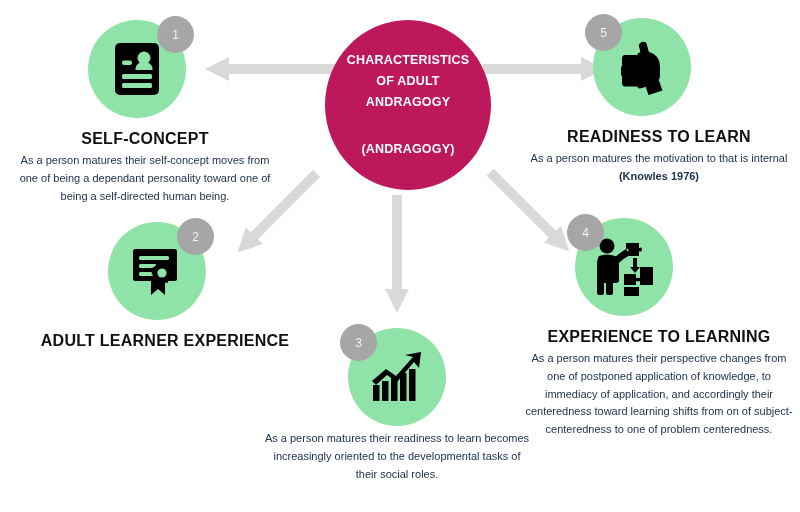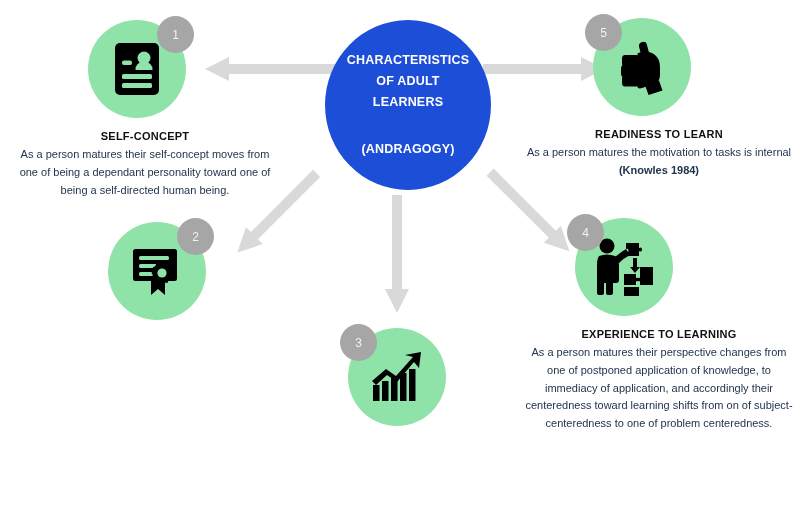--- a/index.html
+++ b/index.html
@@ -19,21 +19,21 @@
   }
 
   
   .hub {
     position: absolute;
     left: 325px;
     top: 20px;
     width: 166px;
     height: 170px;
     border-radius: 50%;
-    background: #1d4ed8;
+    background: #be185d;
     display: flex;
     flex-direction: column;
     align-items: center;
     justify-content: center;
     text-align: center;
     color: #ffffff;
     font-weight: bold;
     font-size: 12.5px;
     line-height: 1.65;
     letter-spacing: 0.2px;
@@ -84,21 +84,21 @@
     align-items: center;
     justify-content: center;
     z-index: 7;
     right: -8px;
     top: -4px;
   }
   .badge.left { left: -8px; right: auto; }
 
   .node-title {
     text-align: center;
-    font-size: 11px;
+    font-size: 16px;
     font-weight: bold;
     color: #111111;
     letter-spacing: 0.25px;
     margin-top: 12px;
   }
   .node-desc {
     text-align: center;
     font-size: 11px;
     color: #21354f;
     line-height: 1.62;
@@ -152,21 +152,21 @@
     <svg width="112" height="86" viewBox="0 0 112 86">
       <g transform="rotate(45 56 43)">
         <path d="M113 43 L89 31 L89 38 L1 38 L1 48 L89 48 L89 55 Z" fill="#d9d9d9"></path>
       </g>
     </svg>
   </div>
 
   <div class="hub">
     <div>CHARACTERISTICS</div>
     <div>OF ADULT</div>
-    <div>LEARNERS</div>
+    <div>ANDRAGOGY</div>
     <div class="hub-line2">(ANDRAGOGY)</div>
   </div>
 
   <div class="node" id="node-1">
     <div class="disc-wrap">
       <div class="disc">
         <span>
           <svg width="48" height="56" viewBox="0 0 48 56">
             <rect x="2" y="2" width="44" height="52" rx="5" fill="#000"></rect>
             <circle cx="31" cy="17" r="6.5" fill="#8fe3a8"></circle>
@@ -195,38 +195,40 @@
             <path d="M22 36 h14 v16 l-7 -6 l-7 6 z" fill="#000"></path>
             <g transform="translate(33,30)">
               <path d="M0 -11 L2.6 -9.4 L5.6 -9.9 L6.6 -7 L9.2 -5.4 L8.8 -2.4 L10.6 0 L8.8 2.4 L9.2 5.4 L6.6 7 L5.6 9.9 L2.6 9.4 L0 11 L-2.6 9.4 L-5.6 9.9 L-6.6 7 L-9.2 5.4 L-8.8 2.4 L-10.6 0 L-8.8 -2.4 L-9.2 -5.4 L-6.6 -7 L-5.6 -9.9 L-2.6 -9.4 Z" fill="#000"></path>
               <circle cx="0" cy="0" r="4.6" fill="#8fe3a8"></circle>
             </g>
           </svg>
         </span>
       </div>
       <div class="badge">2</div>
     </div>
+    <div class="node-title">ADULT LEARNER EXPERIENCE</div>
   </div>
 
   <div class="node" id="node-3">
     <div class="disc-wrap">
       <div class="disc">
         <span>
           <svg width="56" height="52" viewBox="0 0 56 52">
             <rect x="4" y="34" width="6.5" height="16" fill="#000"></rect>
             <rect x="13" y="30" width="6.5" height="20" fill="#000"></rect>
             <rect x="22" y="26" width="6.5" height="24" fill="#000"></rect>
             <rect x="31" y="22" width="6.5" height="28" fill="#000"></rect>
             <rect x="40" y="18" width="6.5" height="32" fill="#000"></rect>
             <path d="M3 30 L17 18 L27 25 L44 6 L36 4 L52 1 L50 17 L45 11 L28 31 L18 24 L7 34 Z" fill="#000"></path>
           </svg>
         </span>
       </div>
       <div class="badge left">3</div>
     </div>
+    <div class="node-desc">As a person matures their readiness to learn becomes increasingly oriented to the developmental tasks of their social roles.</div>
   </div>
 
   <div class="node" id="node-4">
     <div class="disc-wrap">
       <div class="disc">
         <span>
           <svg width="62" height="60" viewBox="0 0 62 60">
 
             <circle cx="14" cy="9" r="7.5" fill="#000"></circle>
             <path d="M6 19 q8 -3 16 0 q4 2 4 8 l0 16 q0 3 -3 3 l-3 0 l0 10 q0 2 -2 2 l-3 0 q-2 0 -2 -2 l0 -10 l-2 0 l0 10 q0 2 -2 2 l-3 0 q-2 0 -2 -2 l0 -28 q0 -6 2 -9 z" fill="#000"></path>
@@ -263,16 +265,16 @@
 
             <path d="M24 15 q10 -4 17 2 q5 4 5 12 l0 8 q0 7 -6 9 l-12 4 q-5 1.6 -5 -3.5 l0 -26 q0 -4 1 -5.5 z" fill="#000"></path>
 
             <path d="M31 47 l14 -4.5 l3.5 10 l-14 4.5 z" fill="#000"></path>
           </svg>
         </span>
       </div>
       <div class="badge left">5</div>
     </div>
     <div class="node-title">READINESS TO LEARN</div>
-    <div class="node-desc"><span>As a person matures the motivation to tasks is internal </span><b>(Knowles 1984)</b></div>
+    <div class="node-desc"><span>As a person matures the motivation to that is internal </span><b>(Knowles 1976)</b></div>
   </div>
 
 </div>
 
 </body></html>

